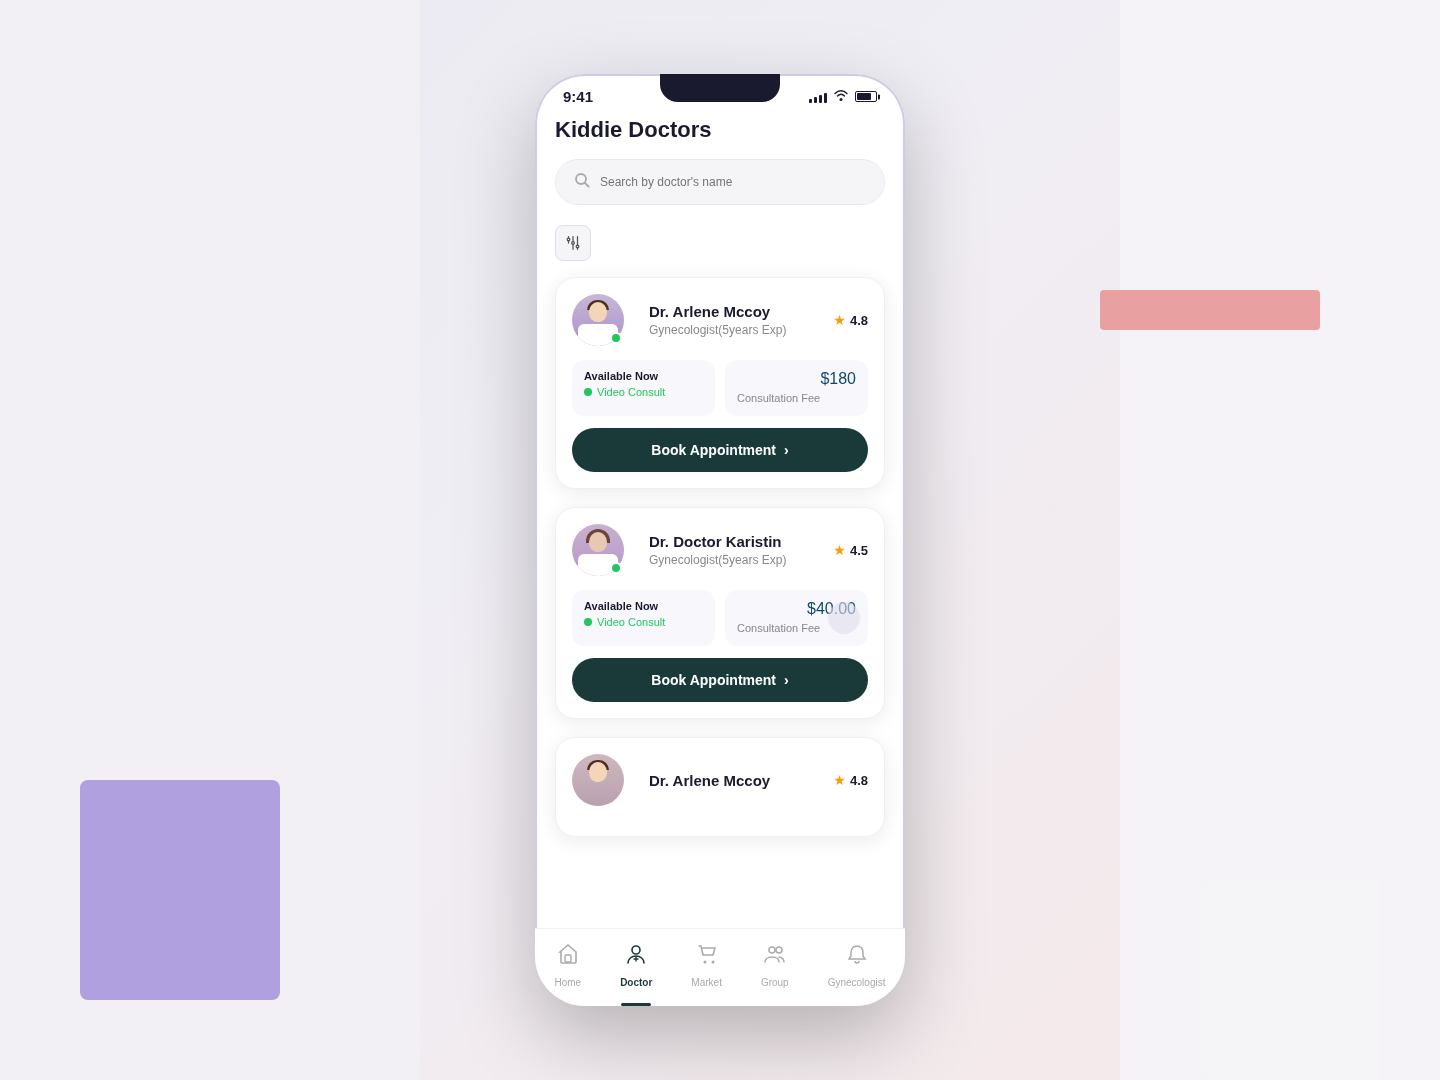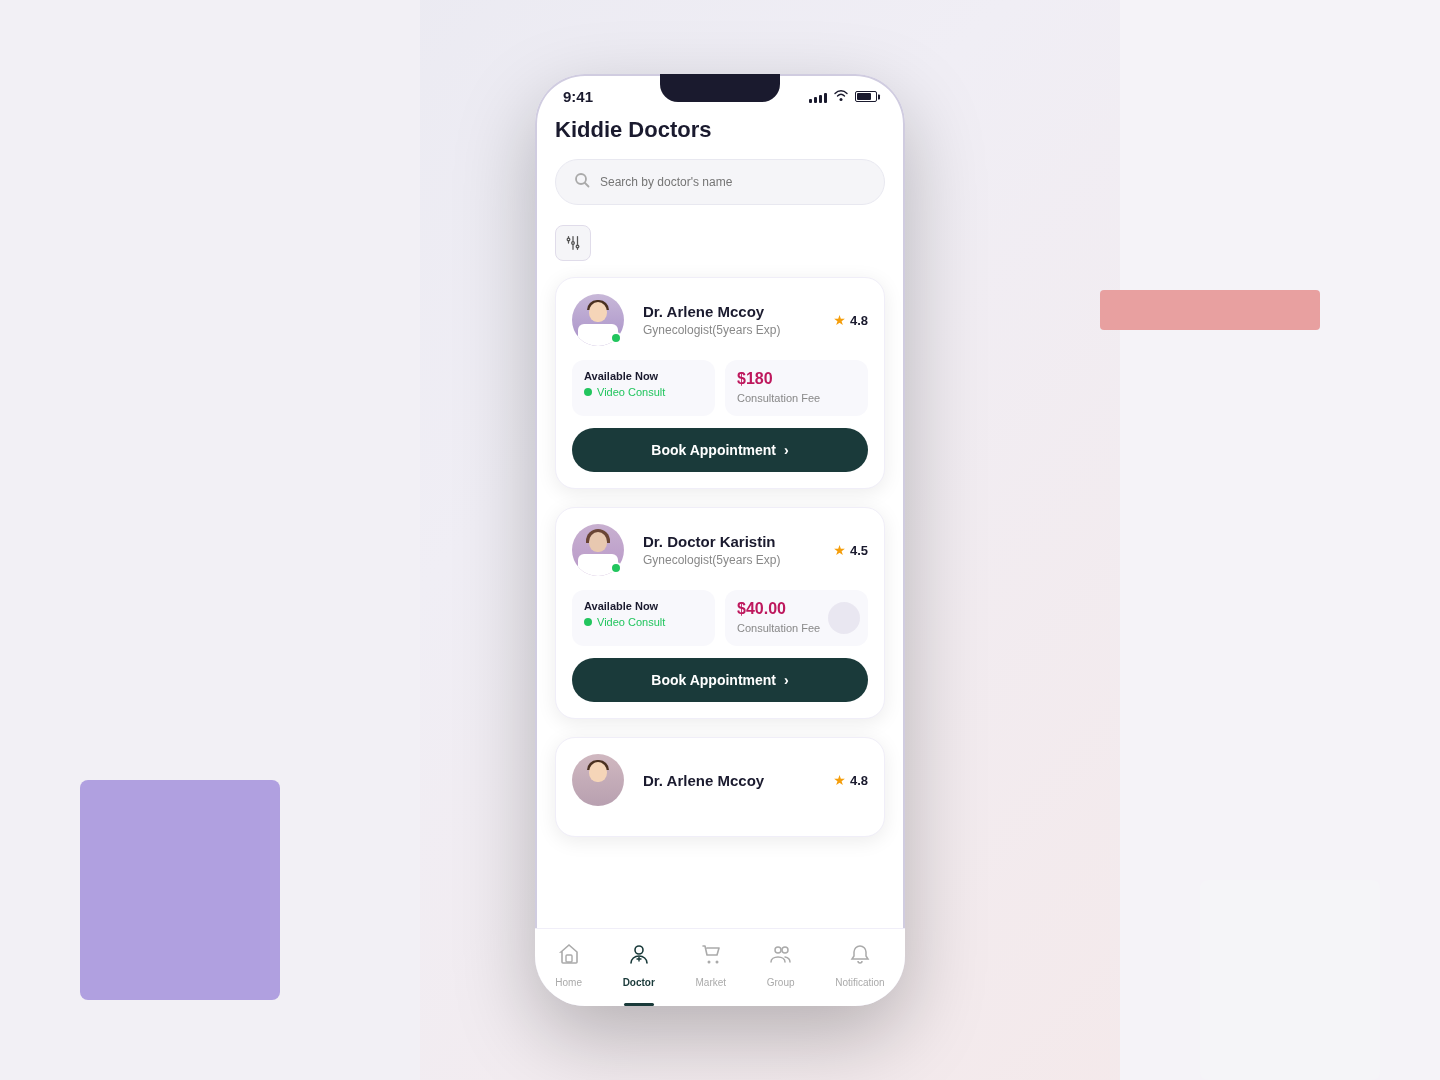--- a/index.html
+++ b/index.html
@@ -232,21 +232,21 @@
       box-shadow: 0 4px 20px rgba(0,0,0,0.08);
       margin-bottom: 18px;
       padding: 16px;
       border: 1px solid #f0eef8;
     }
 
     
     .doctor-header {
       display: flex;
       align-items: center;
-      gap: 19px;
+      gap: 25px;
       margin-bottom: 14px;
     }
     .doctor-avatar-wrap {
       position: relative;
       flex-shrink: 0;
     }
 
     .online-dot {
       position: absolute;
       bottom: 2px;
@@ -324,23 +324,24 @@
     }
     .fee-box {
       flex: 1;
       background: #f8f8fc;
       border-radius: 12px;
       padding: 10px 12px;
       position: relative;
     }
     .fee-amount {
       font-size: 16px;
-      font-weight: 700;
-      color: #be185d;
+      font-weight: 400;
+      color: #0c4a6e;
       display: block;
+      text-align: right;
     }
     .fee-label {
       font-size: 11px;
       color: #888;
     }
 
     
     .toggle-circle {
       position: absolute;
       right: 8px;
@@ -694,16 +695,16 @@
       </span>
       <span class="nav-label">Group</span>
     </div>
     <div class="nav-item">
       <span class="nav-icon">
         <svg width="22" height="22" viewBox="0 0 22 22" fill="none">
           <path d="M11 3a6 6 0 00-6 6v4l-2 3h16l-2-3V9a6 6 0 00-6-6z" stroke="#aaa" stroke-width="1.5" fill="none"></path>
           <path d="M9 18a2 2 0 004 0" stroke="#aaa" stroke-width="1.5" fill="none"></path>
         </svg>
       </span>
-      <span class="nav-label">Notification</span>
+      <span class="nav-label">Gynecologist</span>
     </div>
   </div>
 </div>
 
 </body></html>

